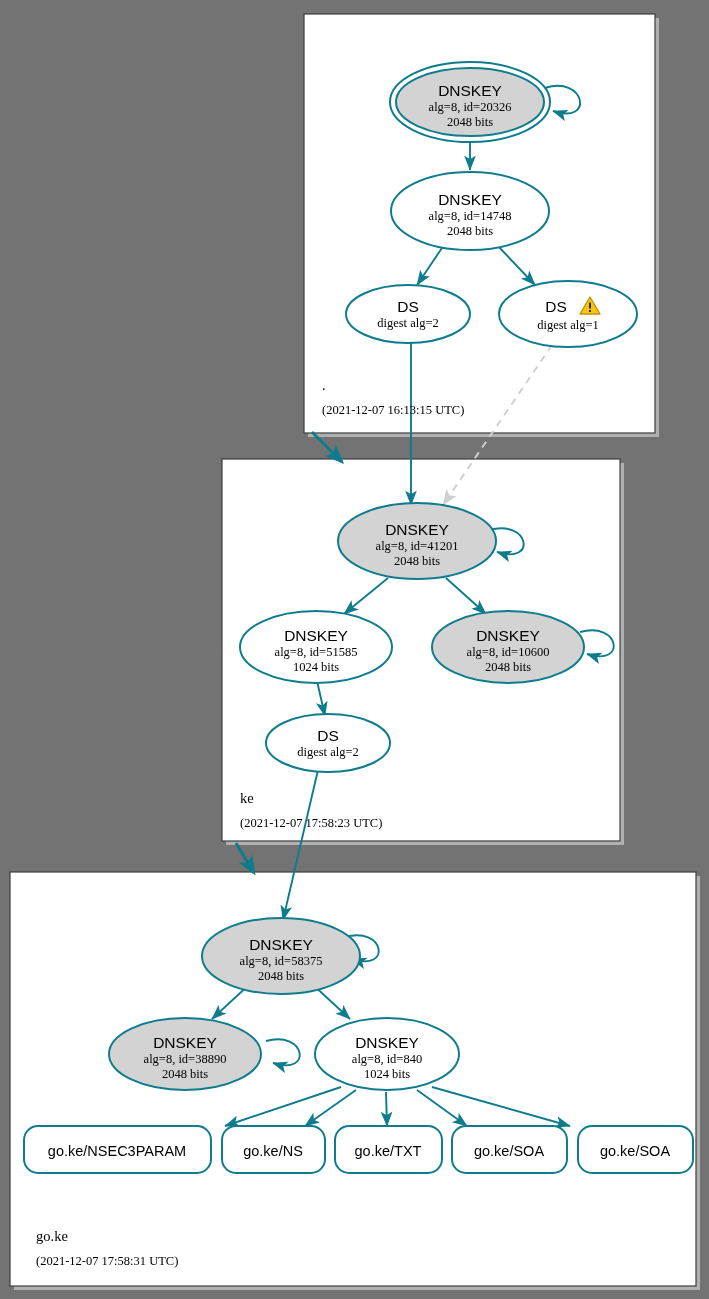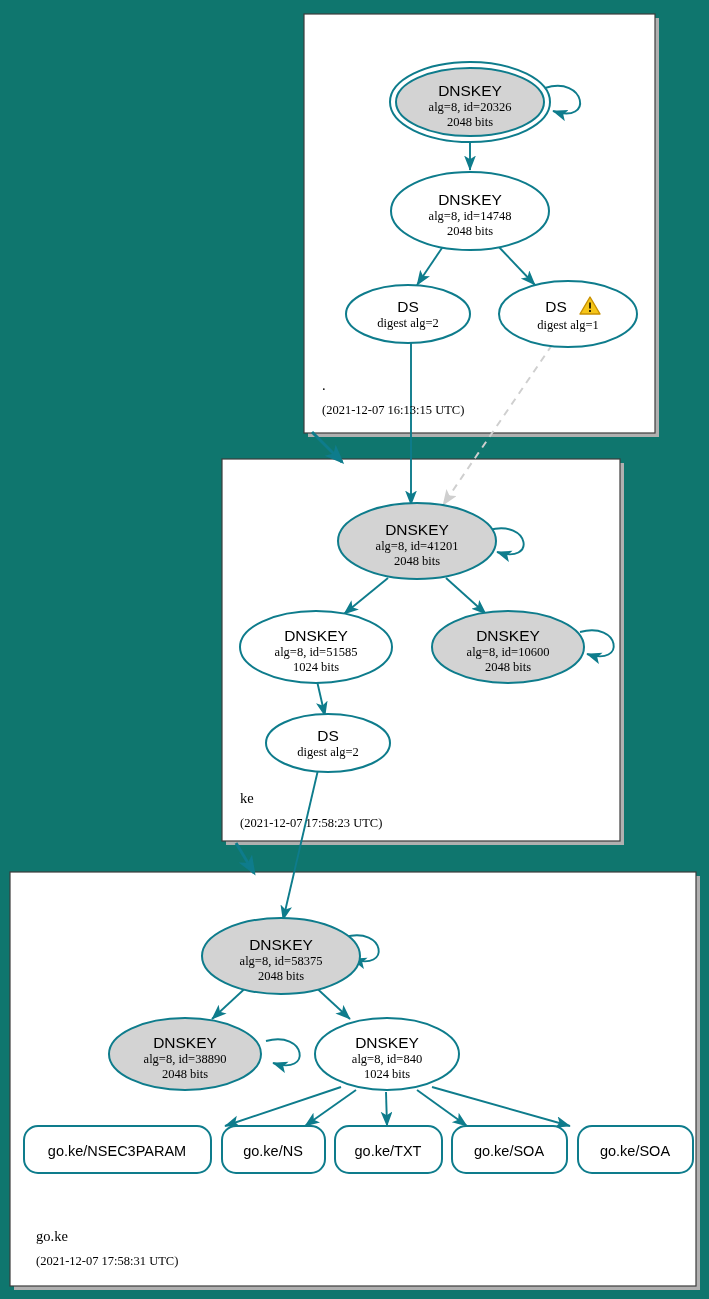--- a/index.html
+++ b/index.html
@@ -8,21 +8,21 @@
     padding: 0;
     background: #ffffff;
   }
   body {
     font-family: "Liberation Sans", sans-serif;
   }
   #diagram-root {
     position: relative;
     width: 709px;
     height: 1299px;
-    background: #0f766e;
+    background: #737373;
     overflow: hidden;
   }
   svg#dnssec-graph {
     display: block;
     width: 709px;
     height: 1299px;
   }
   .zone-box {
     fill: #ffffff;
     stroke: #3c3c3c;

